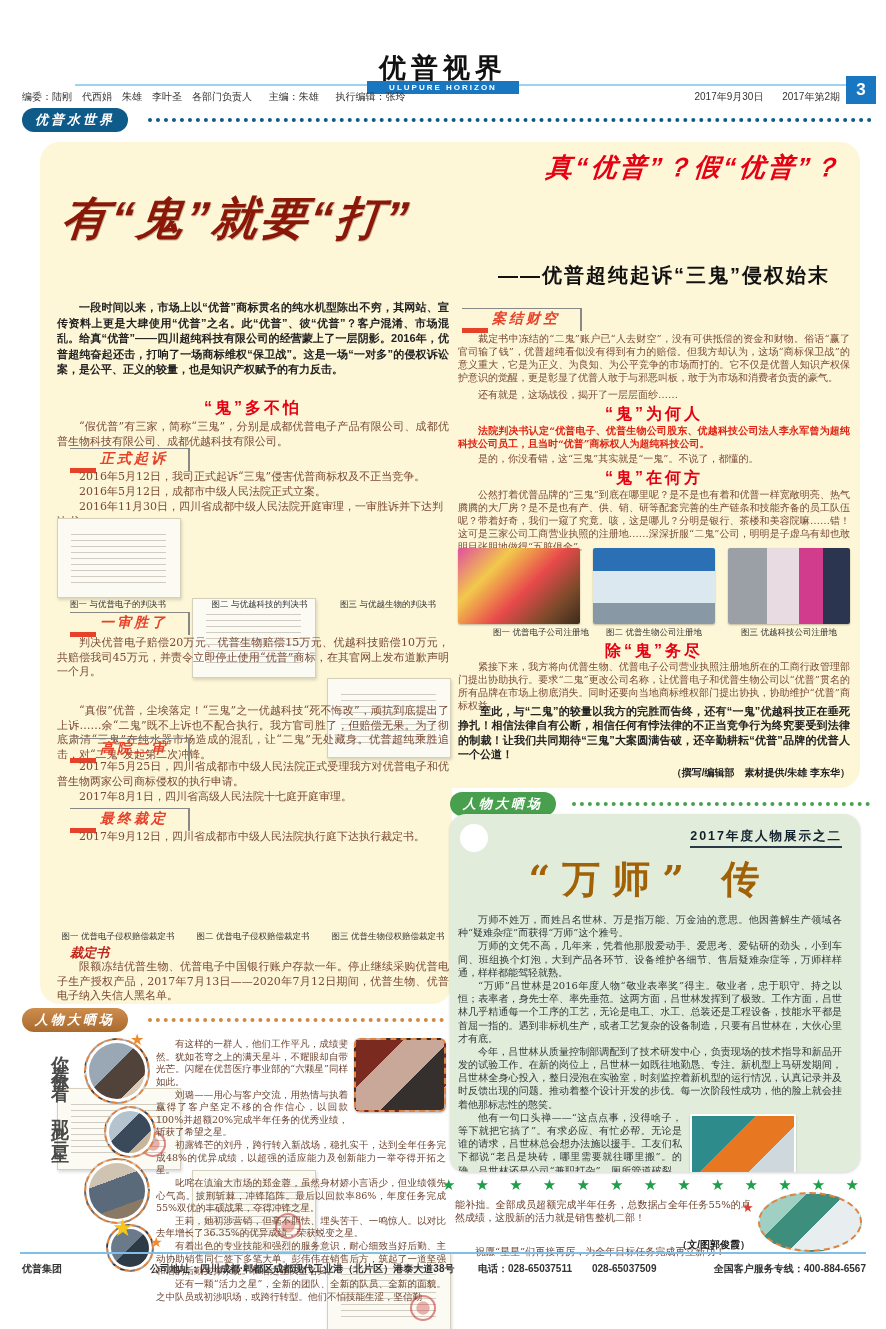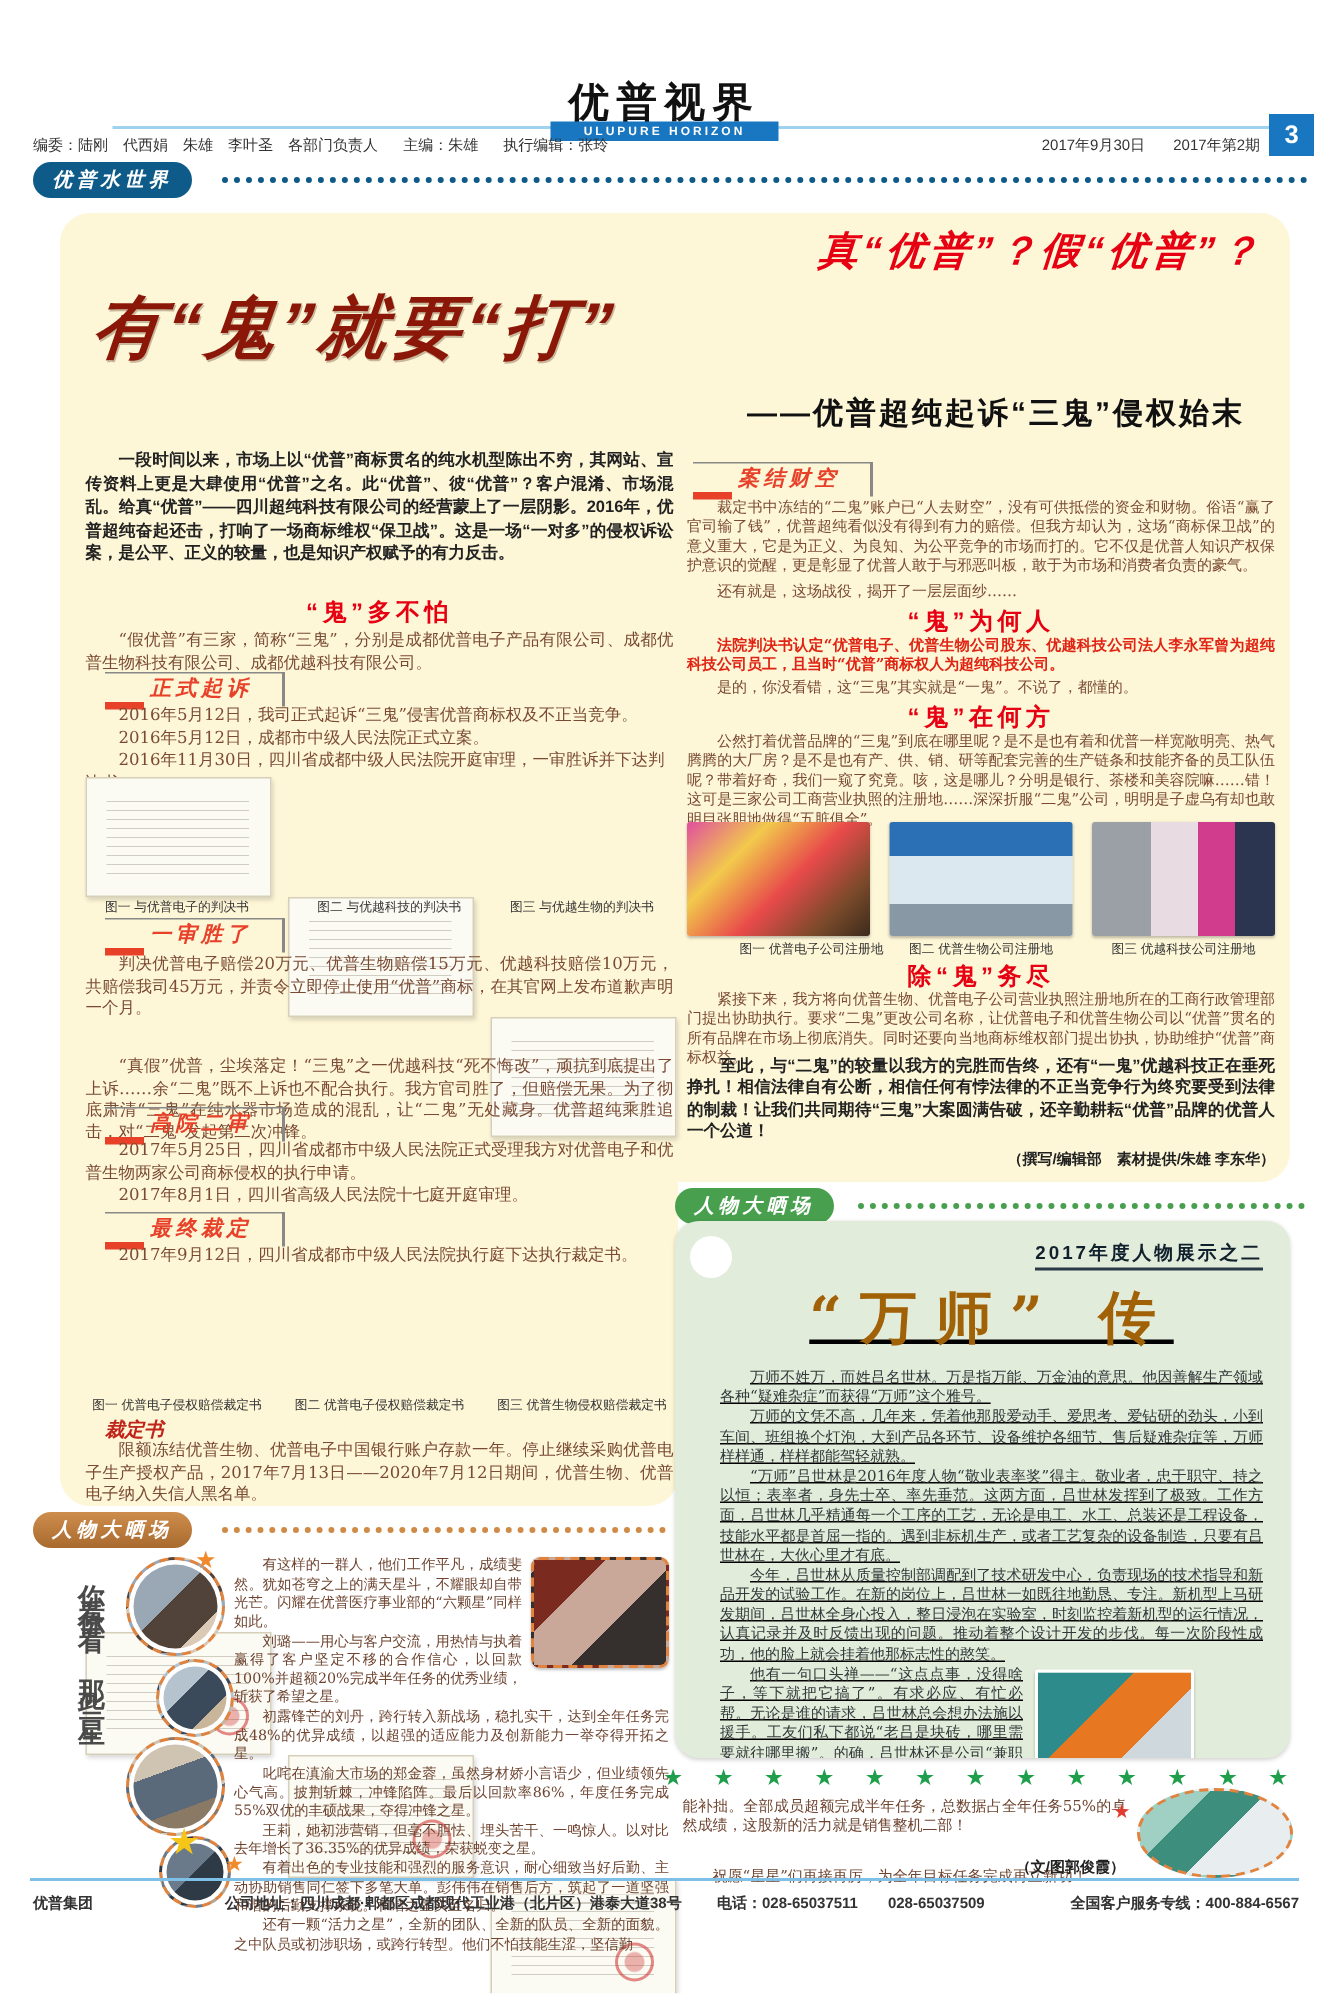--- a/index.html
+++ b/index.html
@@ -179,21 +179,21 @@
   <div class="abs just ind" style="top:704px;left:458px;width:392px;font-size:11px;line-height:1.3;font-weight:bold;color:#222;">至此，与“二鬼”的较量以我方的完胜而告终，还有“一鬼”优越科技正在垂死挣扎！相信法律自有公断，相信任何有悖法律的不正当竞争行为终究要受到法律的制裁！让我们共同期待“三鬼”大案圆满告破，还辛勤耕耘“优普”品牌的优普人一个公道！</div>
   <div class="abs credit" style="top:766px;left:458px;width:392px;text-align:right;">（撰写/编辑部　素材提供/朱雄 李东华）</div>
 
   <div class="abs" style="top:792px;left:450px;">
     <span class="badge-green">人物大晒场</span>
   </div>
   <div class="abs dot-green" style="top:802px;left:572px;width:298px;"></div>
 
   <div class="abs gcard" style="top:814px;left:450px;width:410px;height:358px;">
     <div class="gcircle"></div>
-    <div style="padding:12px 18px 8px 30px;text-decoration:underline;">
+    <div style="padding:12px 18px 8px 8px;">
       <div style="text-align:right;">
         <span class="kicker">2017年度人物展示之二</span>
       </div>
       <div class="gtitle" style="margin:6px 0 8px 0;">“万师”  传</div>
       <div class="gbody kai just ind">万师不姓万，而姓吕名世林。万是指万能、万金油的意思。他因善解生产领域各种“疑难杂症”而获得“万师”这个雅号。</div>
       <div class="gbody kai just ind">万师的文凭不高，几年来，凭着他那股爱动手、爱思考、爱钻研的劲头，小到车间、班组换个灯泡，大到产品各环节、设备维护各细节、售后疑难杂症等，万师样样通，样样都能驾轻就熟。</div>
       <div class="gbody kai just ind">“万师”吕世林是2016年度人物“敬业表率奖”得主。敬业者，忠于职守、持之以恒；表率者，身先士卒、率先垂范。这两方面，吕世林发挥到了极致。工作方面，吕世林几乎精通每一个工序的工艺，无论是电工、水工、总装还是工程设备，技能水平都是首屈一指的。遇到非标机生产，或者工艺复杂的设备制造，只要有吕世林在，大伙心里才有底。</div>
       <div class="gbody kai just ind">今年，吕世林从质量控制部调配到了技术研发中心，负责现场的技术指导和新品开发的试验工作。在新的岗位上，吕世林一如既往地勤恳、专注。新机型上马研发期间，吕世林全身心投入，整日浸泡在实验室，时刻监控着新机型的运行情况，认真记录并及时反馈出现的问题。推动着整个设计开发的步伐。每一次阶段性成功，他的脸上就会挂着他那标志性的憨笑。</div>
       <div style="float:right;width:152px;margin:3px 0 3px 8px;">
         <span class="photo ph-d" style="display:inline-block;width:102px;height:80px;border:2px solid #fff;"></span>

